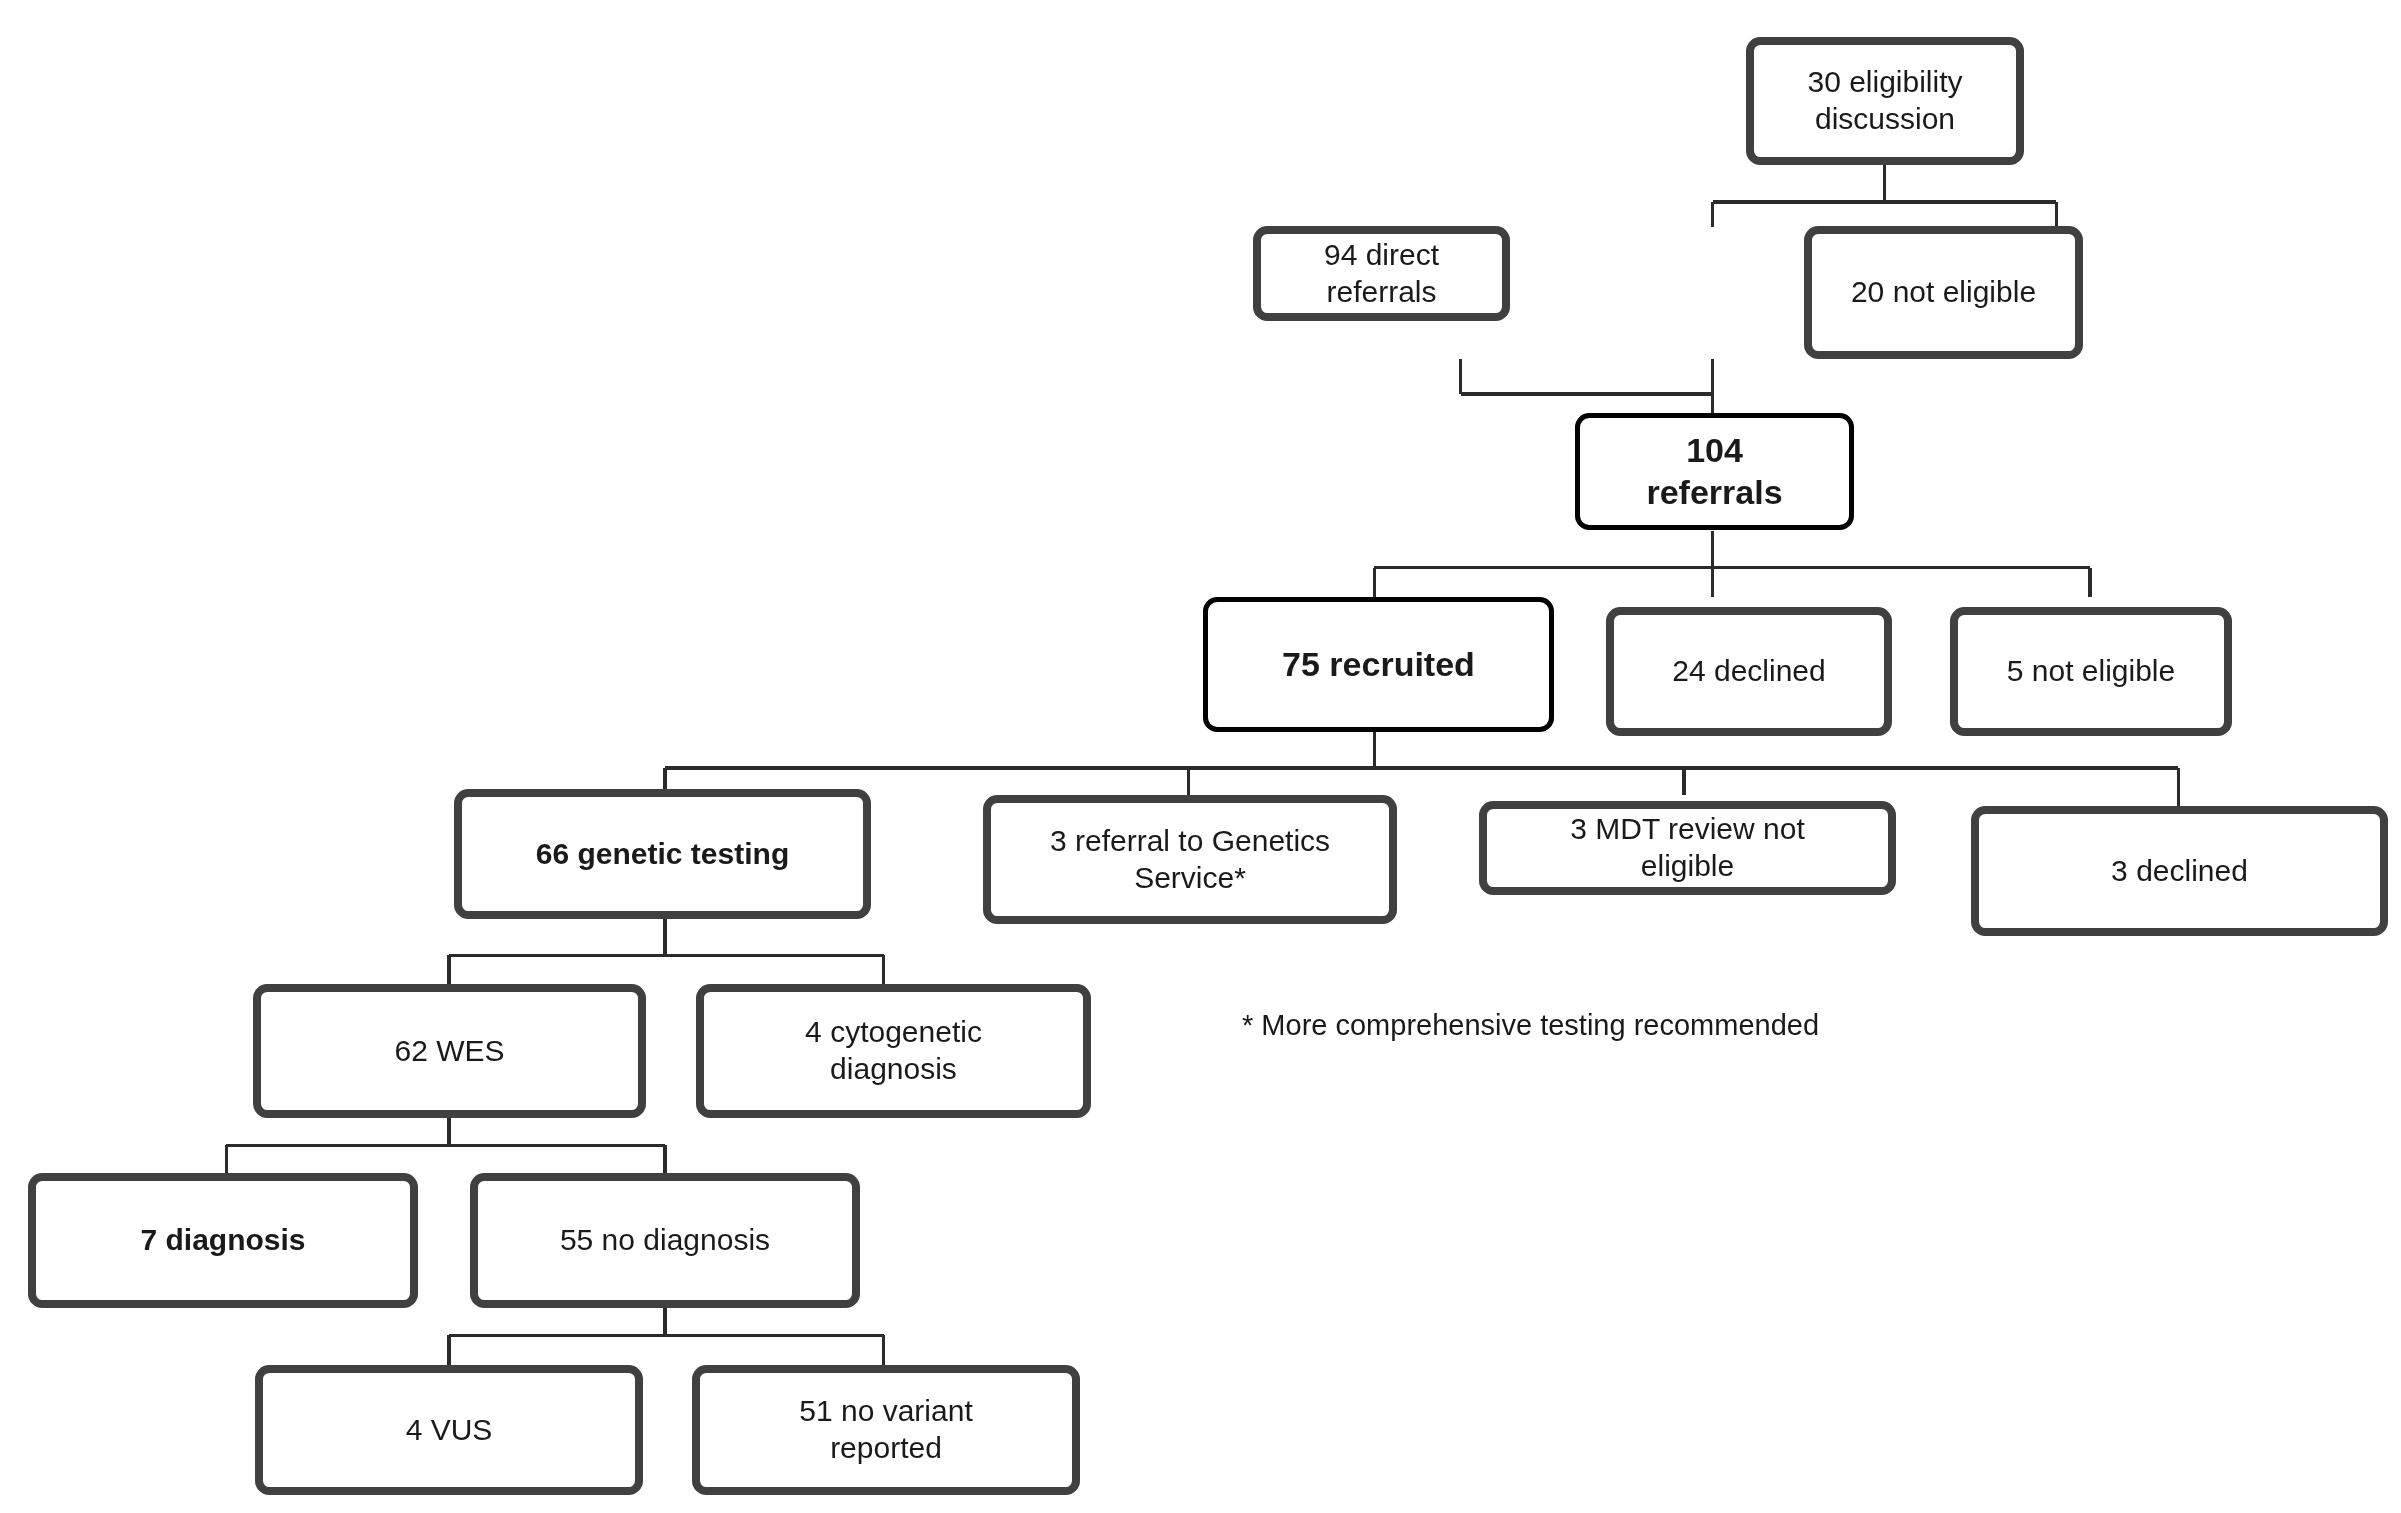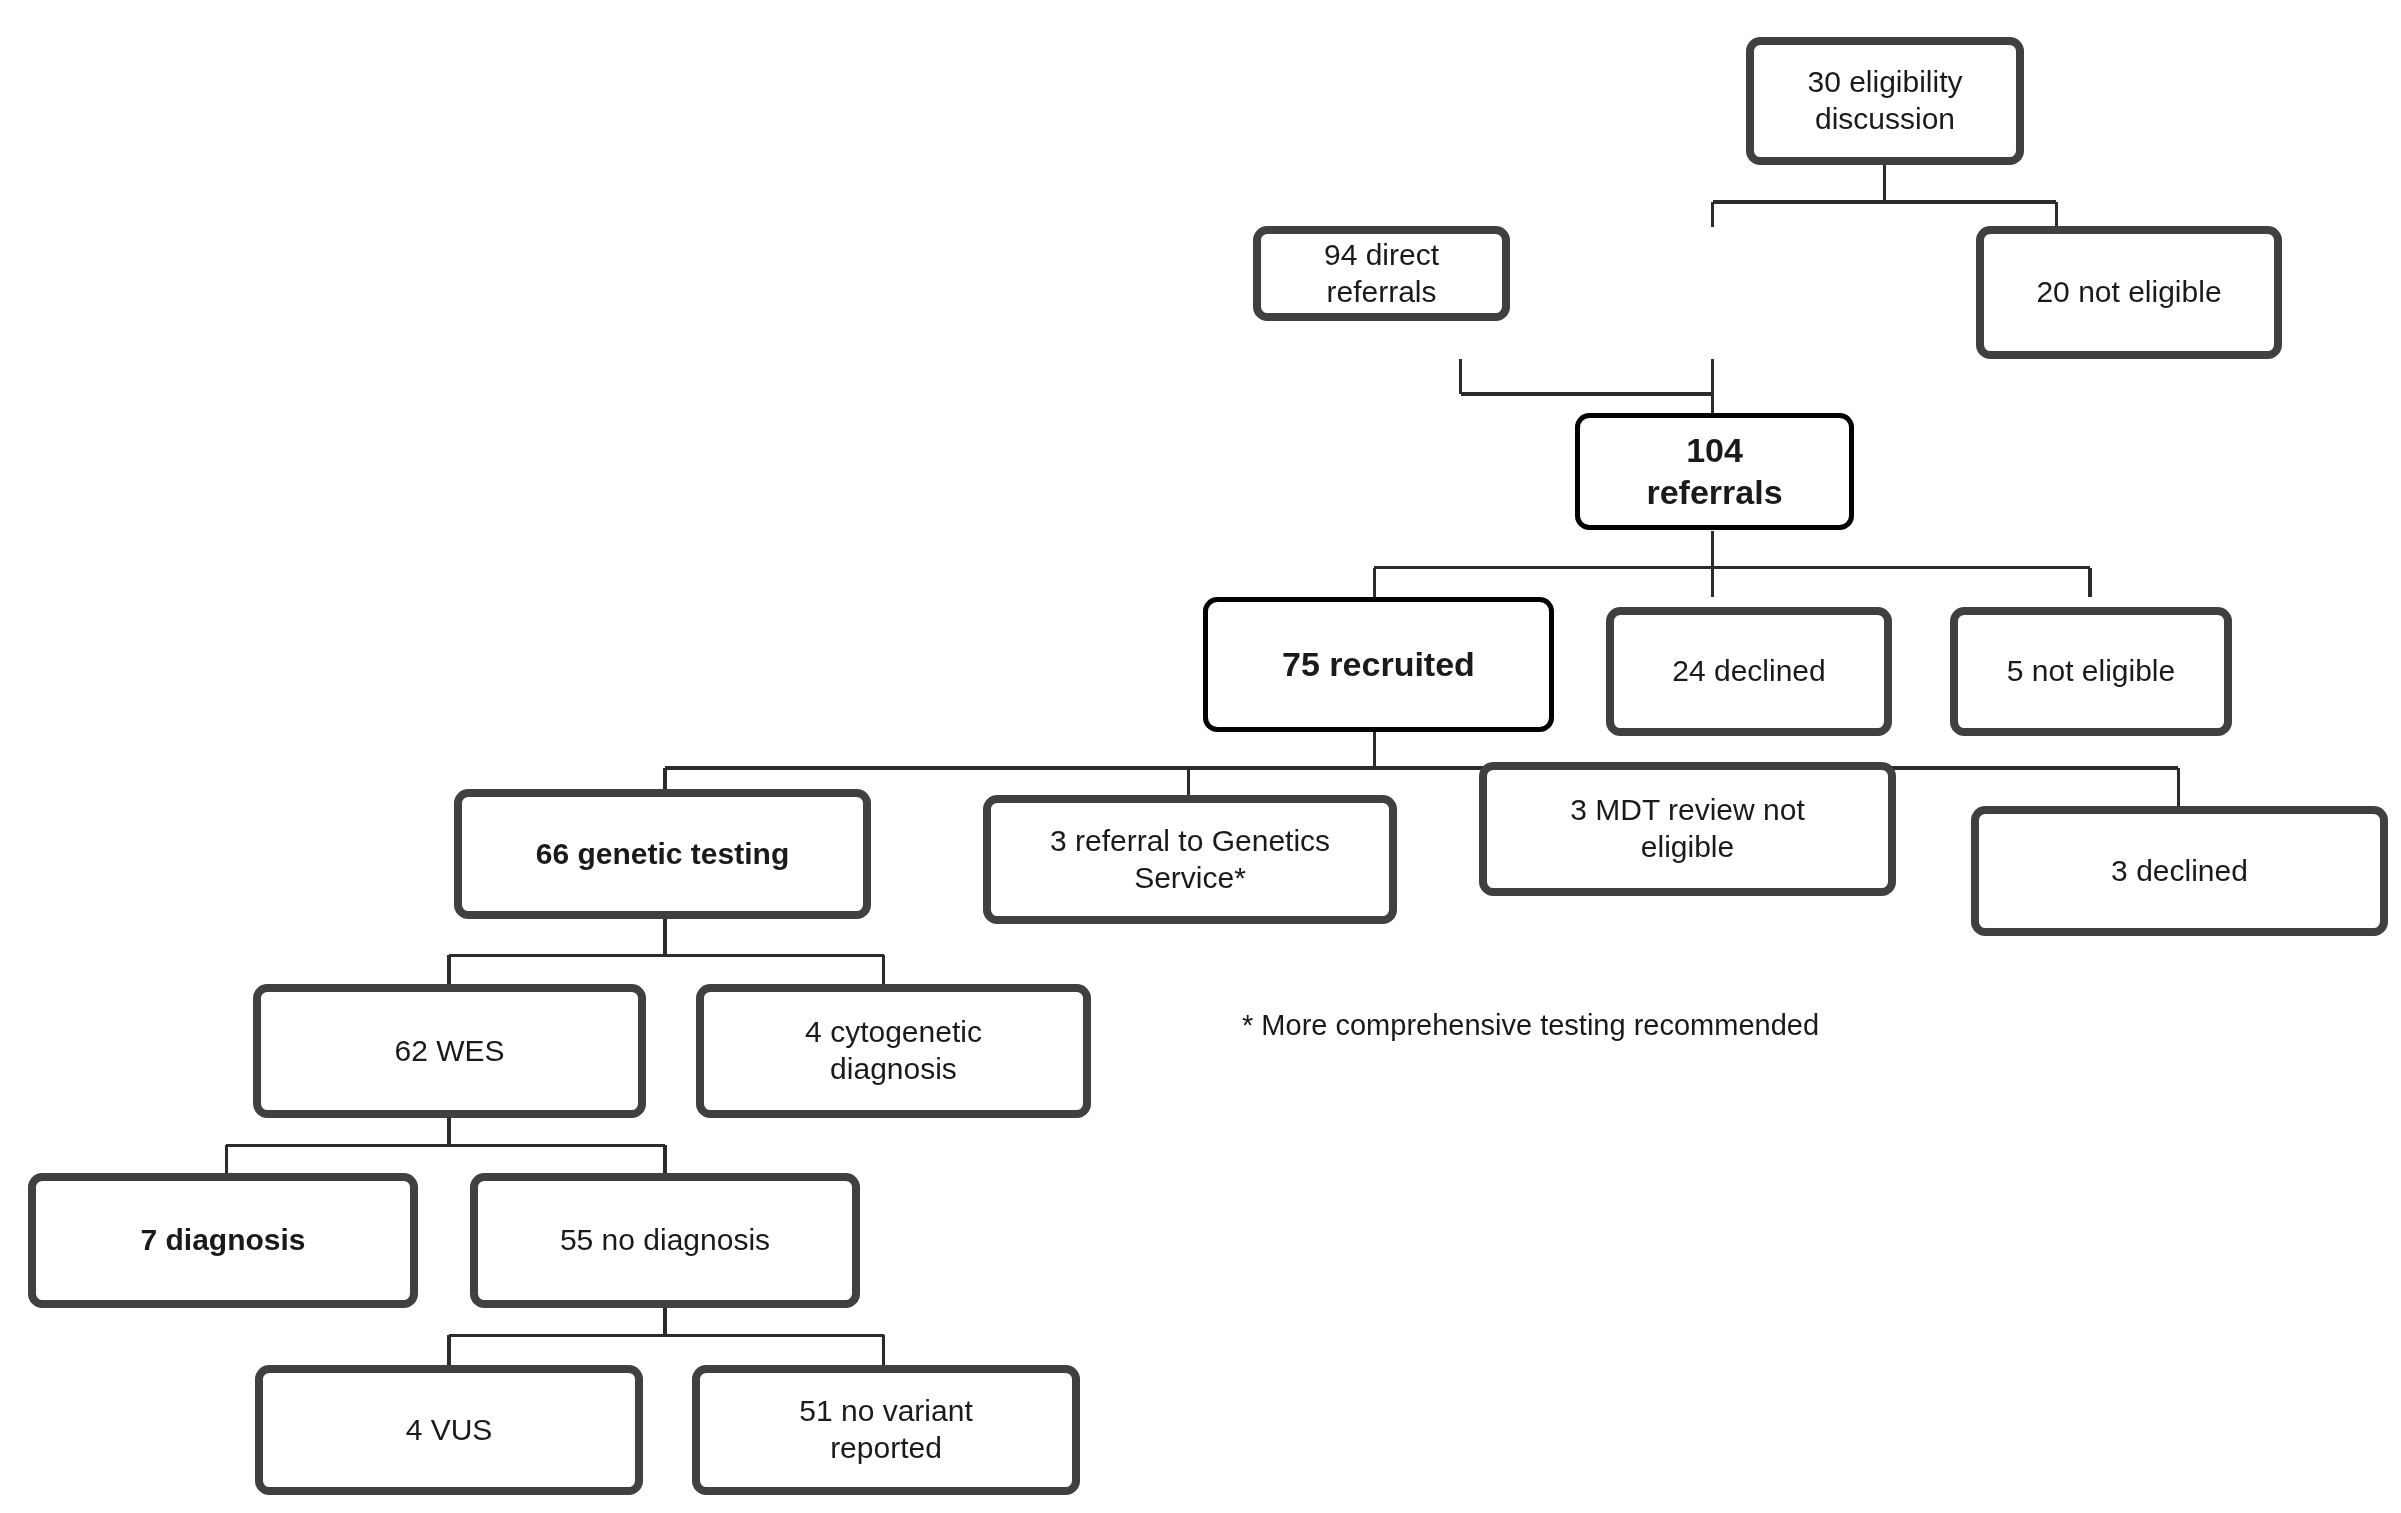--- a/index.html
+++ b/index.html
@@ -112,21 +112,21 @@
     <span class="node-label">30 eligibility
 discussion</span>
   </div>
 
   <div class="node" style="left:1253px; top:226px; width:257px; height:95px;align-items:center;">
     <span class="node-label">94 direct
 referrals</span>
   </div>
 
 
-  <div class="node" style="left:1976px; top:226px; width:306px; height:133px;">
+  <div class="node" style="left:1804px; top:226px; width:279px; height:133px;">
     <span class="node-label">20 not eligible</span>
   </div>
 
   <div class="node emphasis" style="left:1575px; top:413px; width:279px; height:117px;">
     <span class="node-label">104
 referrals</span>
   </div>
 
   <div class="node emphasis" style="left:1203px; top:597px; width:351px; height:135px;">
     <span class="node-label">75 recruited</span>
@@ -142,21 +142,21 @@
 
   <div class="node" style="left:454px; top:789px; width:417px; height:130px; font-weight:bold;">
     <span class="node-label">66 genetic testing</span>
   </div>
 
   <div class="node" style="left:983px; top:795px; width:414px; height:129px;">
     <span class="node-label">3 referral to Genetics
 Service*</span>
   </div>
 
-  <div class="node" style="left:1479px; top:762px; width:417px; height:134px;">
+  <div class="node" style="left:1479px; top:801px; width:417px; height:94px;">
     <span class="node-label">3 MDT review not
 eligible</span>
   </div>
 
   <div class="node" style="left:1971px; top:806px; width:417px; height:130px;">
     <span class="node-label">3 declined</span>
   </div>
 
   <div class="node" style="left:253px; top:984px; width:393px; height:134px;">
     <span class="node-label">62 WES</span>

